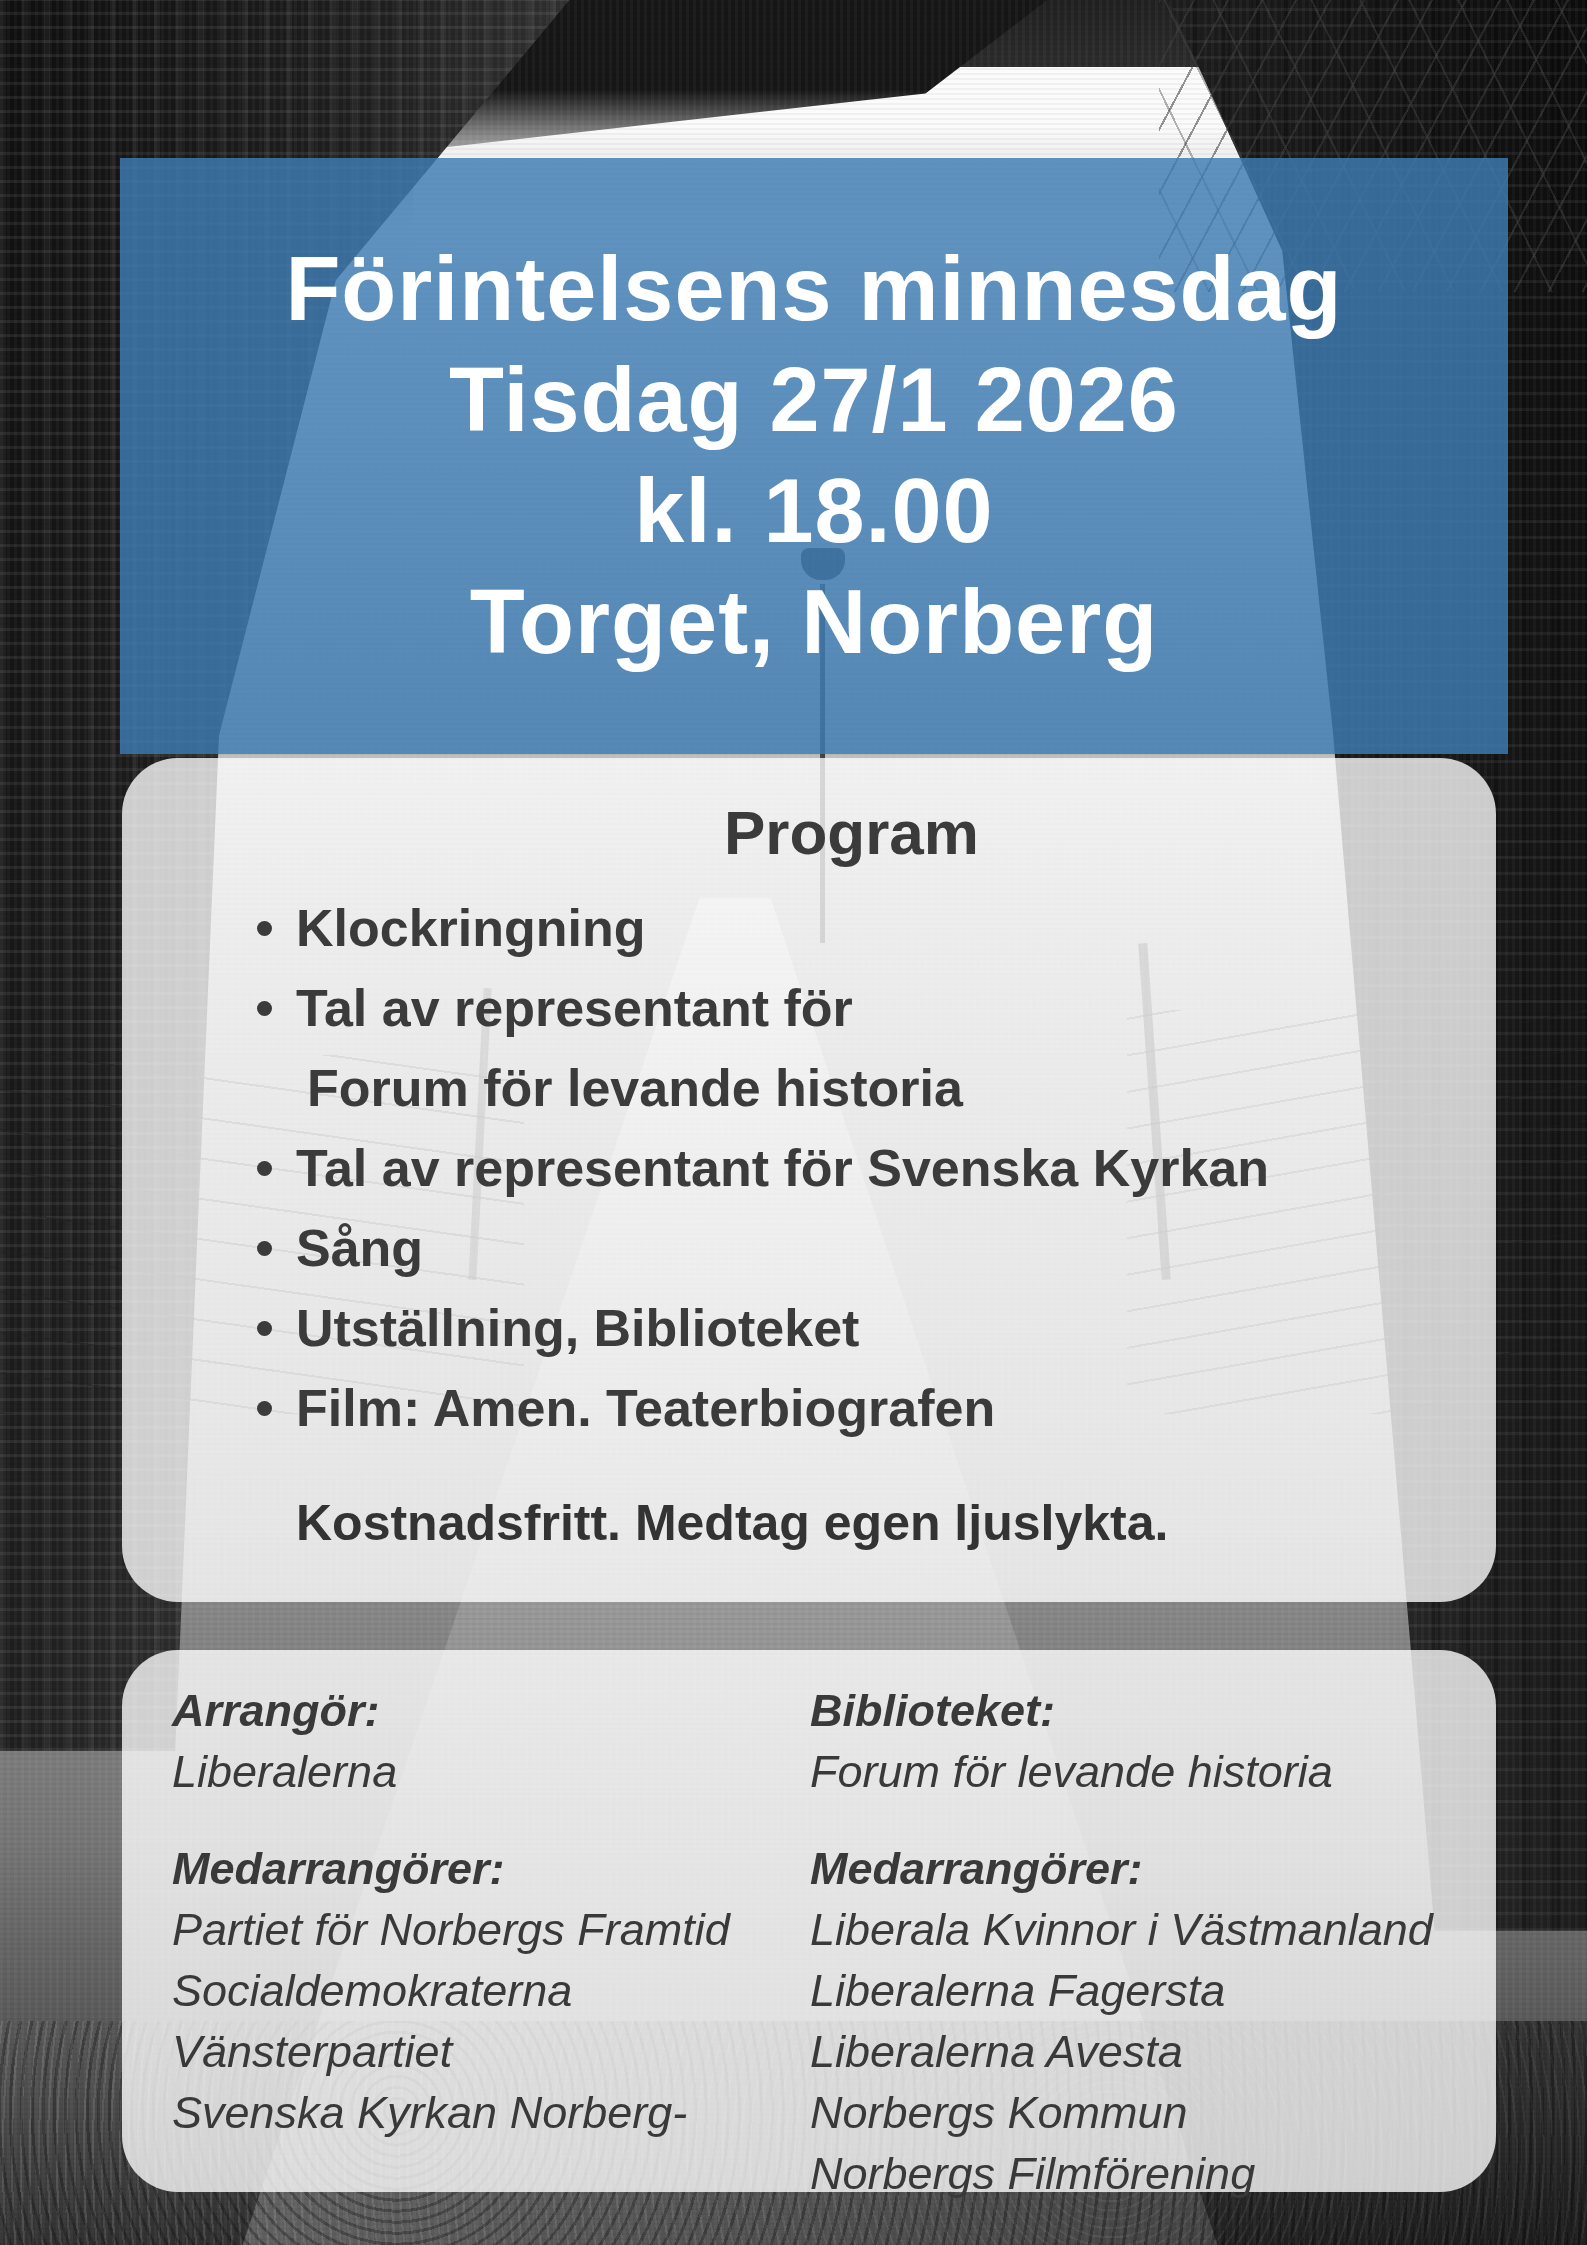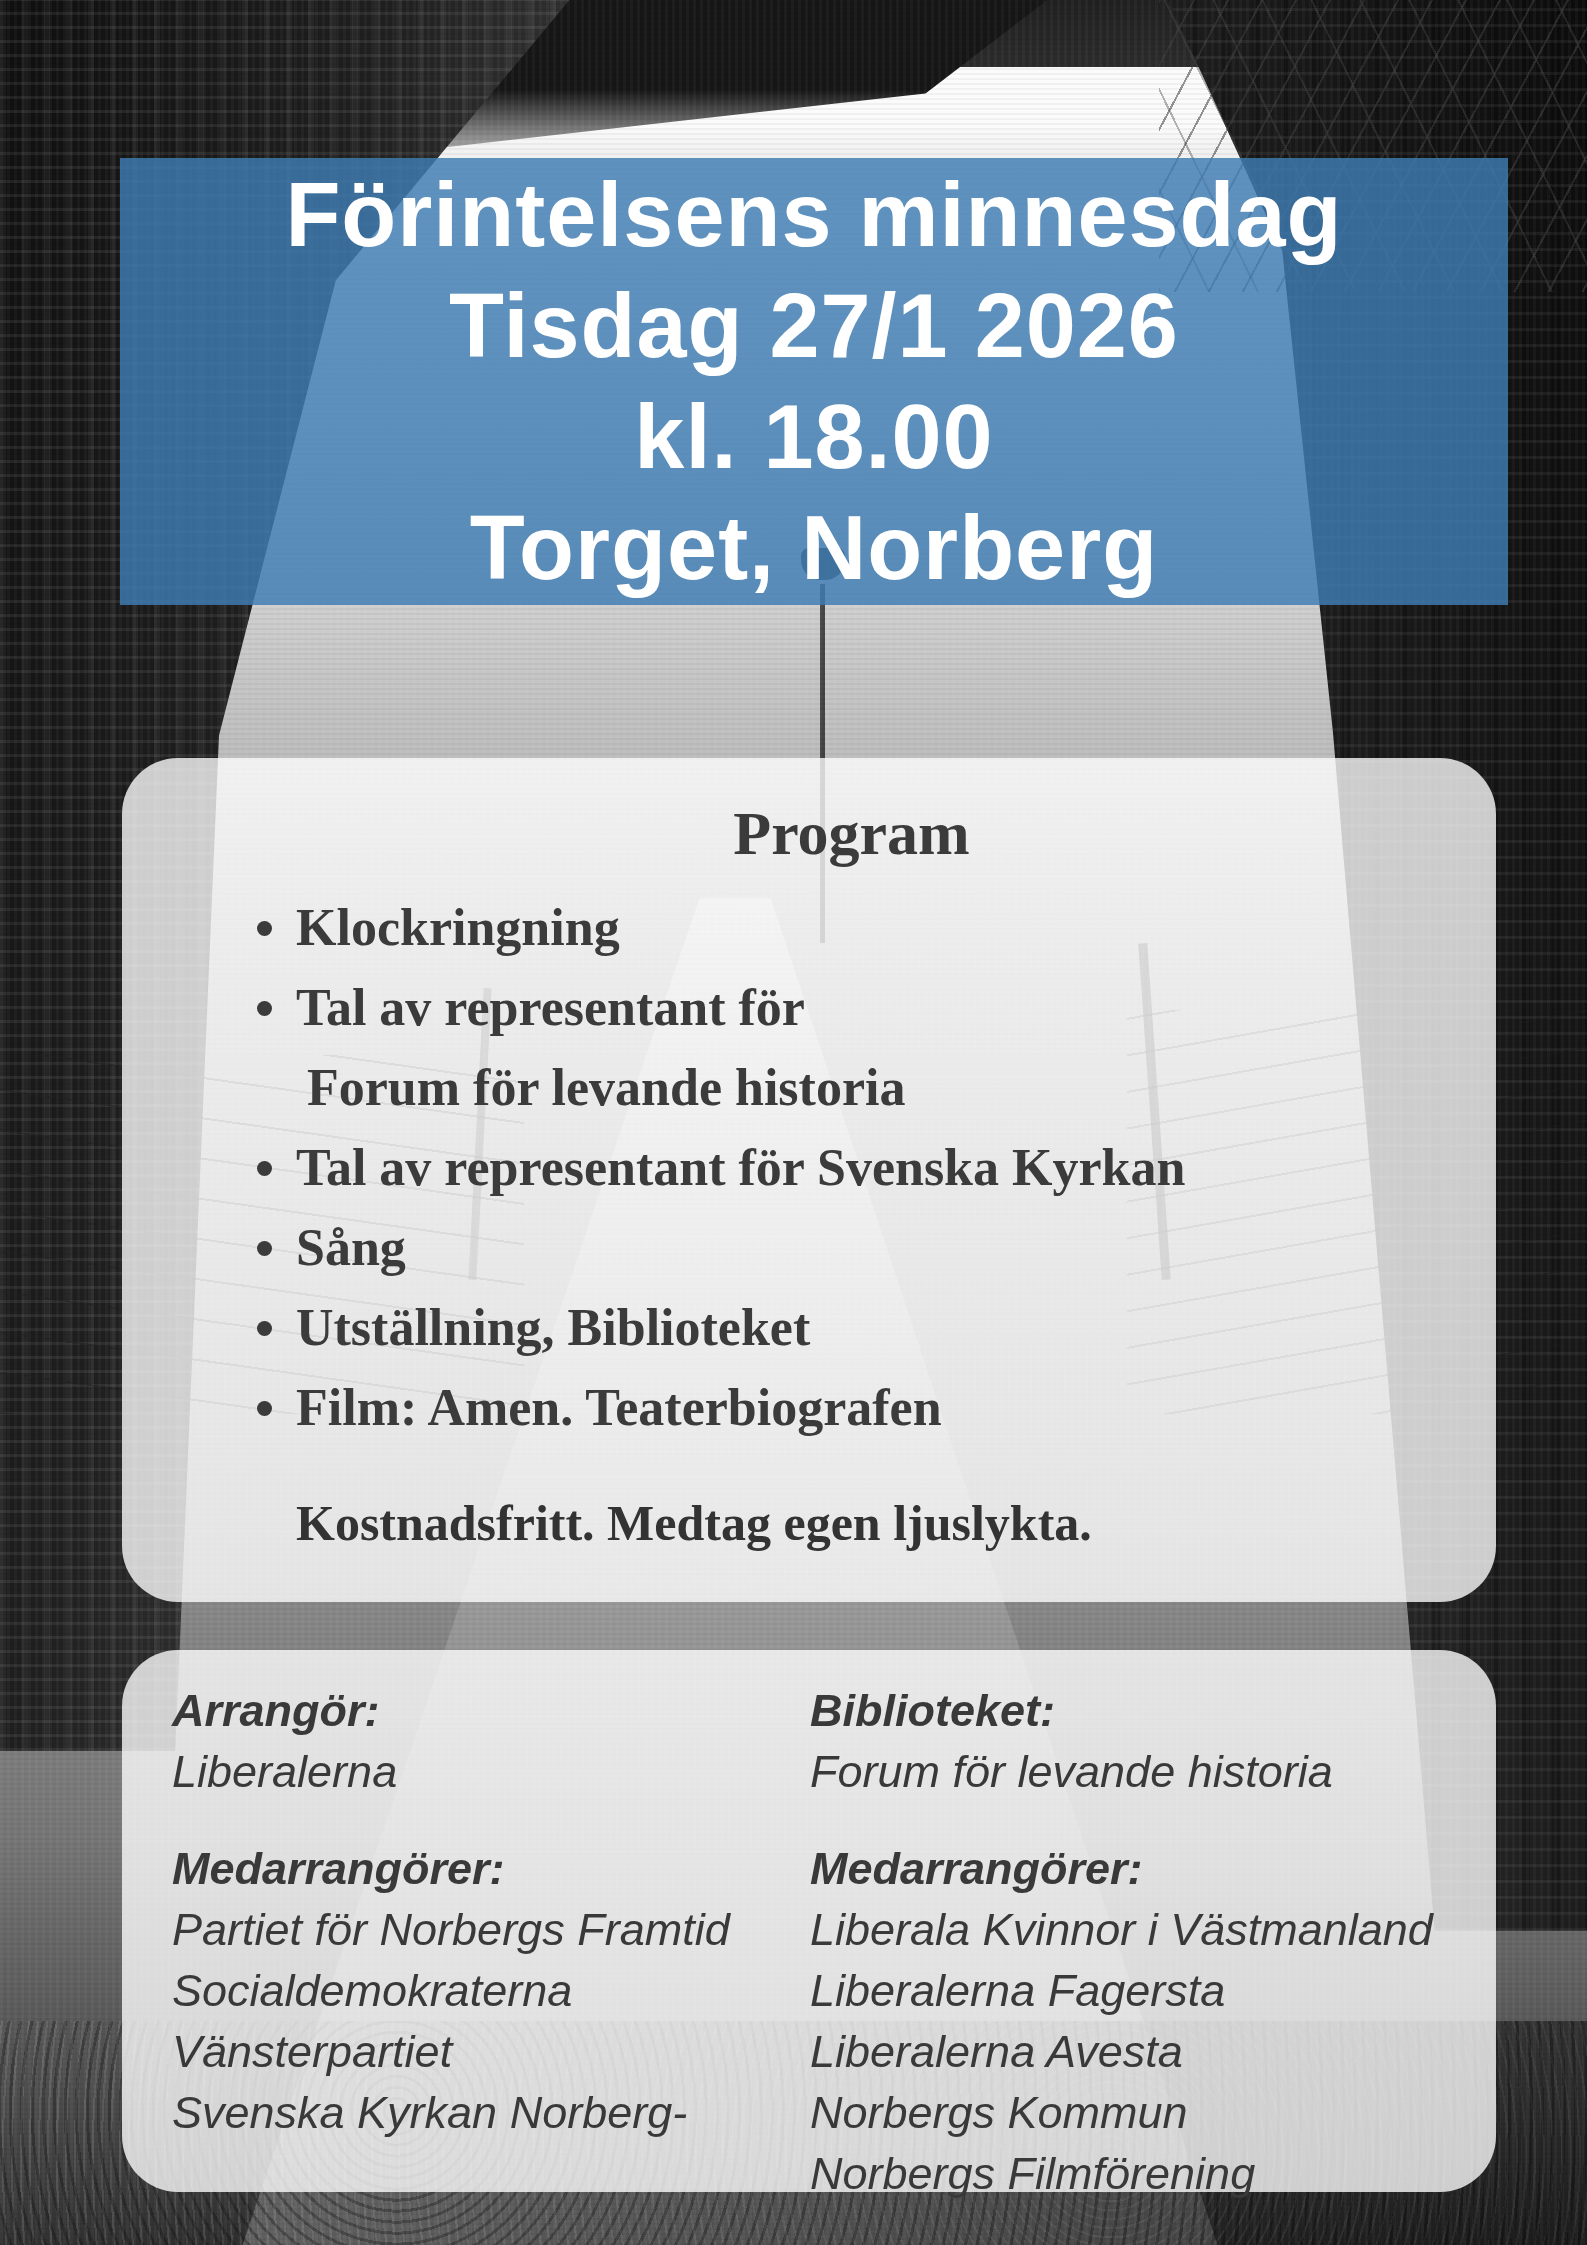--- a/index.html
+++ b/index.html
@@ -50,32 +50,32 @@
   .fence-post-b{right:27%;top:42%;width:9px;height:15%;background:rgba(15,15,15,.6);transform:rotate(-4deg);}
   .gravel-texture{left:0;bottom:0;width:100%;height:10%;
     background:linear-gradient(90deg,rgba(80,80,80,.15),rgba(10,10,10,.5)),
       repeating-radial-gradient(circle at 25% 40%,rgba(0,0,0,.3) 0 3px,transparent 3px 11px),
       repeating-radial-gradient(circle at 70% 60%,rgba(255,255,255,.12) 0 2px,transparent 2px 9px);}
   .film-grain{inset:0;
     background:repeating-linear-gradient(0deg,rgba(0,0,0,.045) 0 2px,transparent 2px 5px),
                repeating-linear-gradient(90deg,rgba(255,255,255,.035) 0 3px,transparent 3px 7px);}
 
   .band{
-    position:absolute;left:120px;top:158px;width:1388px;height:447px;
+    position:absolute;left:120px;top:158px;width:1388px;height:596px;
     background:rgba(62,125,178,.82);
     display:flex;flex-direction:column;justify-content:center;
     text-align:center;color:#fff;font-weight:800;font-size:90px;line-height:99px;
     letter-spacing:1px;
     gap:12px;
   }
   .card{
     position:absolute;left:122px;width:1374px;
     background:rgba(255,255,255,.78);border-radius:56px;color:#3a3a3a;
   }
-  .program{top:758px;height:844px;padding:0;box-sizing:border-box;font-family:Liberation Serif, serif;}
+  .program{top:758px;height:844px;padding:0;box-sizing:border-box;}
   .program-inner{padding:40px 50px 0 135px;}
   .ptitle{text-align:center;font-size:62px;font-weight:800;line-height:70px;margin:0 0 30px 85px_err;}
   .ptitle{margin:0 0 30px 0;color:#3b3b3b;}
   .prow{display:flex;align-items:center;font-size:52px;font-weight:800;line-height:60px;margin:0 0 20px 0;color:#3b3b3b;}
   .dot{width:15px;height:15px;border-radius:50%;background:#3b3b3b;margin-right:24px;flex:0 0 15px;}
   .pcont{font-size:52px;font-weight:800;line-height:60px;margin:0 0 20px 50px;color:#3b3b3b;}
   .pfooter{margin:56px 0 0 39px;font-size:50px;font-weight:800;line-height:58px;color:#333;}
 
   .credits{top:1650px;height:542px;}
   .col{position:absolute;top:30px;font-size:45px;line-height:61px;color:#393939;font-style:italic;}

